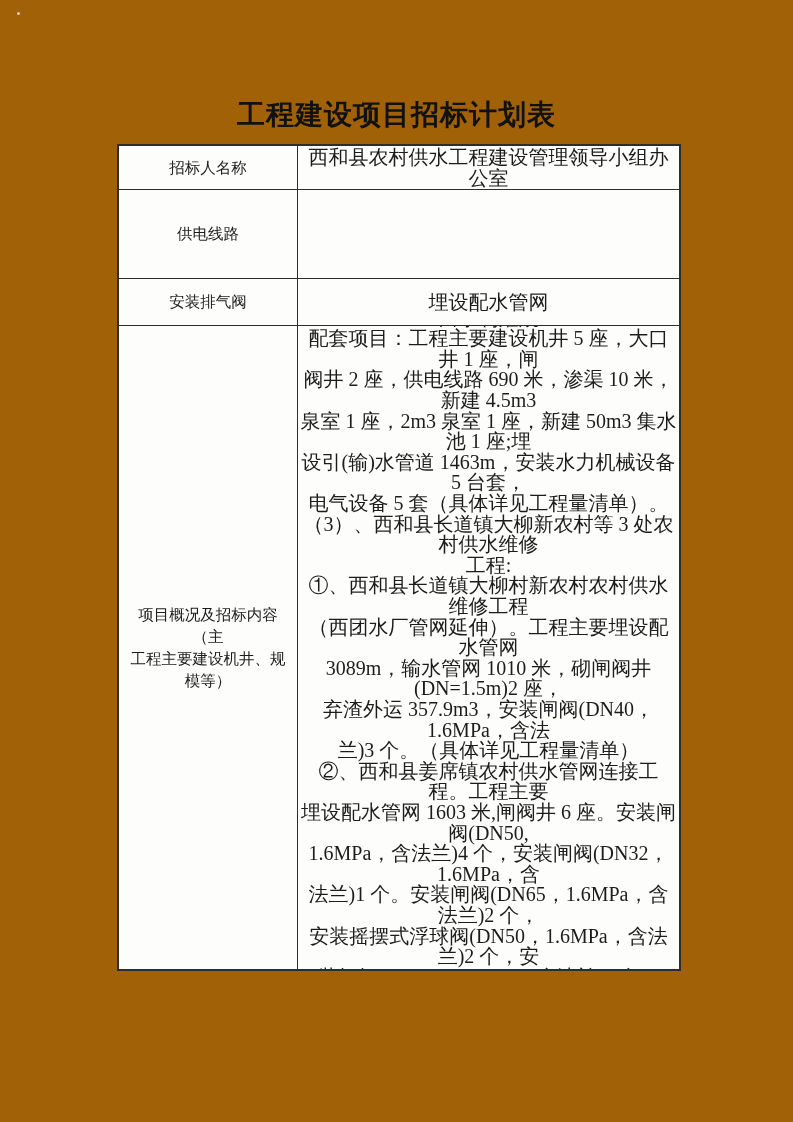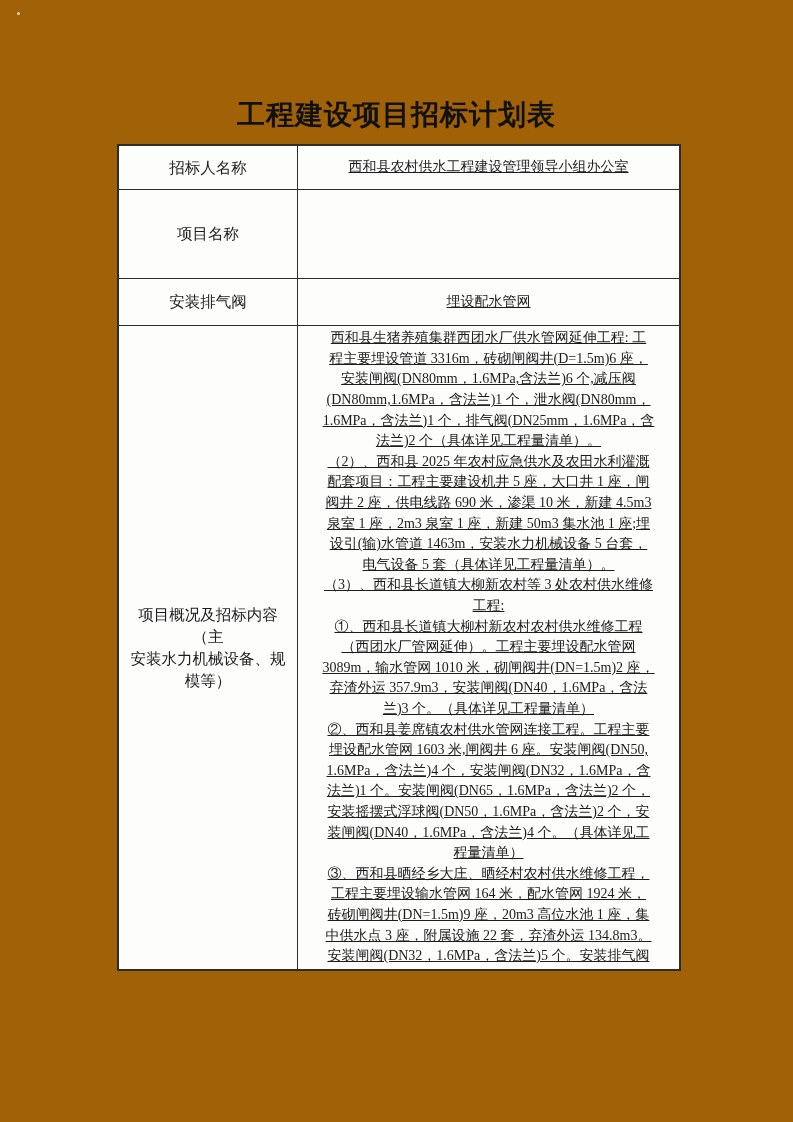--- a/index.html
+++ b/index.html
@@ -63,26 +63,25 @@
     white-space: pre-line;
     padding: 0 9px;
   }
   .cell-value {
     flex: 1 1 auto;
     box-sizing: border-box;
     display: flex;
     align-items: center;
     justify-content: center;
     text-align: center;
-    font-size: 14px;
+    font-size: 20px;
     line-height: 20.6px;
     white-space: pre-line;
     padding: 0 2px;
     overflow: hidden;
-    text-decoration: underline;
   }
   .r1 { height: 43px; }
   .r2 { height: 89px; }
   .r3 { height: 47px; }
   .r4 { height: 62px; }
   .r5 { height: 644px; }
 </style>
 </head>
 <body>
 
@@ -92,32 +91,32 @@
   <div class="doc-title">工程建设项目招标计划表</div>
 
   <div class="btable">
 
     <div class="trow r1">
       <div class="cell-label">招标人名称</div>
       <div class="cell-value">西和县农村供水工程建设管理领导小组办公室</div>
     </div>
 
     <div class="trow r2">
-      <div class="cell-label">项目名称</div>
+      <div class="cell-label">供电线路</div>
     </div>
 
     <div class="trow r3">
       <div class="cell-label">安装排气阀</div>
       <div class="cell-value">埋设配水管网</div>
     </div>
 
 
     <div class="trow r5">
       <div class="cell-label">项目概况及招标内容（主
-安装水力机械设备、规
+工程主要建设机井、规
 模等）</div>
       <div class="cell-value">西和县生猪养殖集群西团水厂供水管网延伸工程: 工
 程主要埋设管道 3316m，砖砌闸阀井(D=1.5m)6 座，
 安装闸阀(DN80mm，1.6MPa,含法兰)6 个,减压阀
 (DN80mm,1.6MPa，含法兰)1 个，泄水阀(DN80mm，
 1.6MPa，含法兰)1 个，排气阀(DN25mm，1.6MPa，含
 法兰)2 个（具体详见工程量清单）。
 （2）、西和县 2025 年农村应急供水及农田水利灌溉
 配套项目：工程主要建设机井 5 座，大口井 1 座，闸
 阀井 2 座，供电线路 690 米，渗渠 10 米，新建 4.5m3

